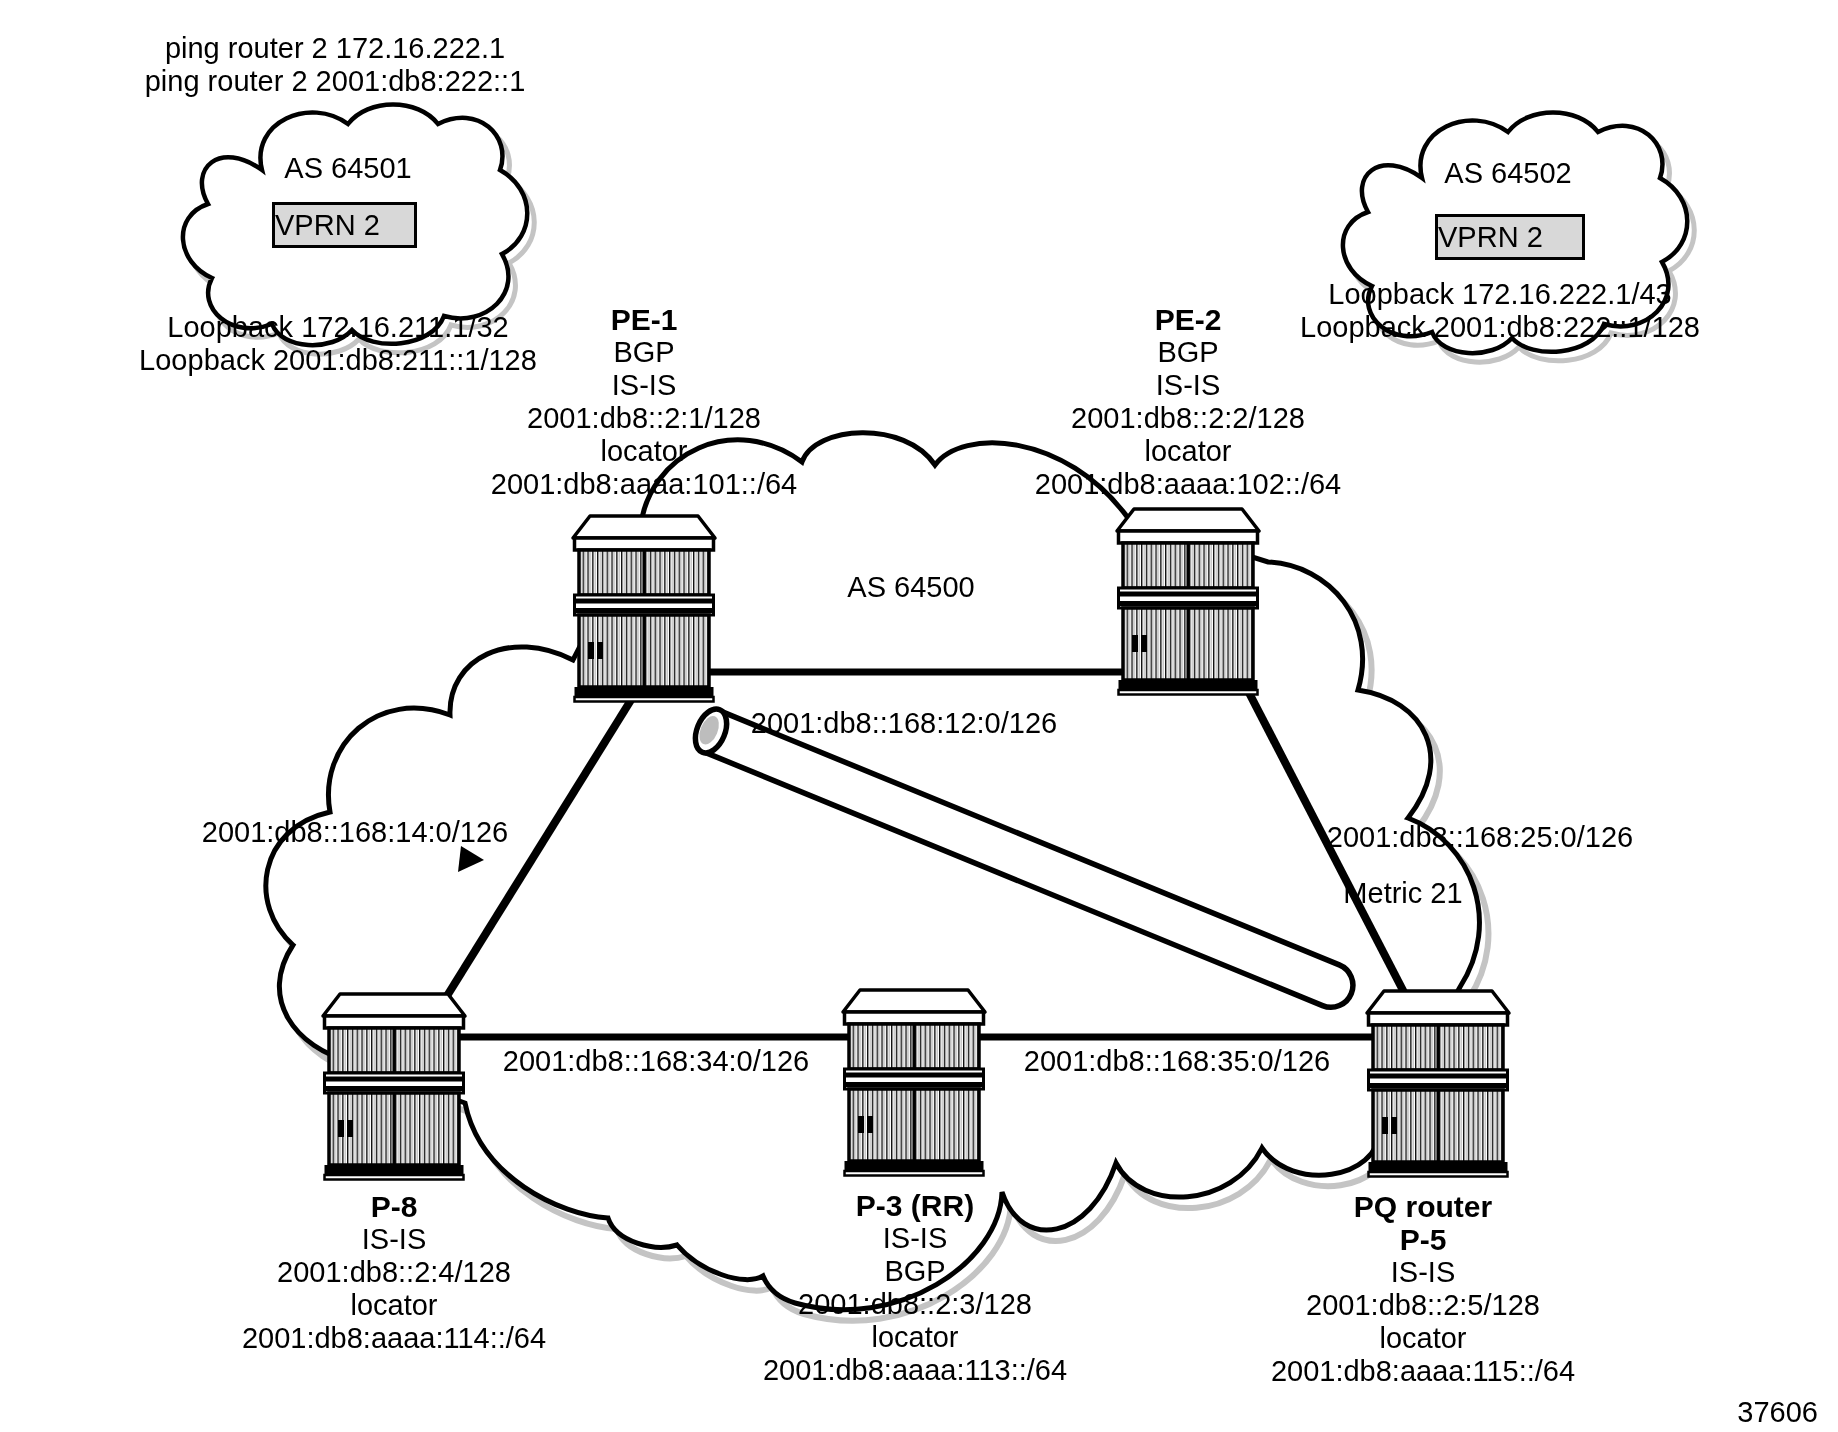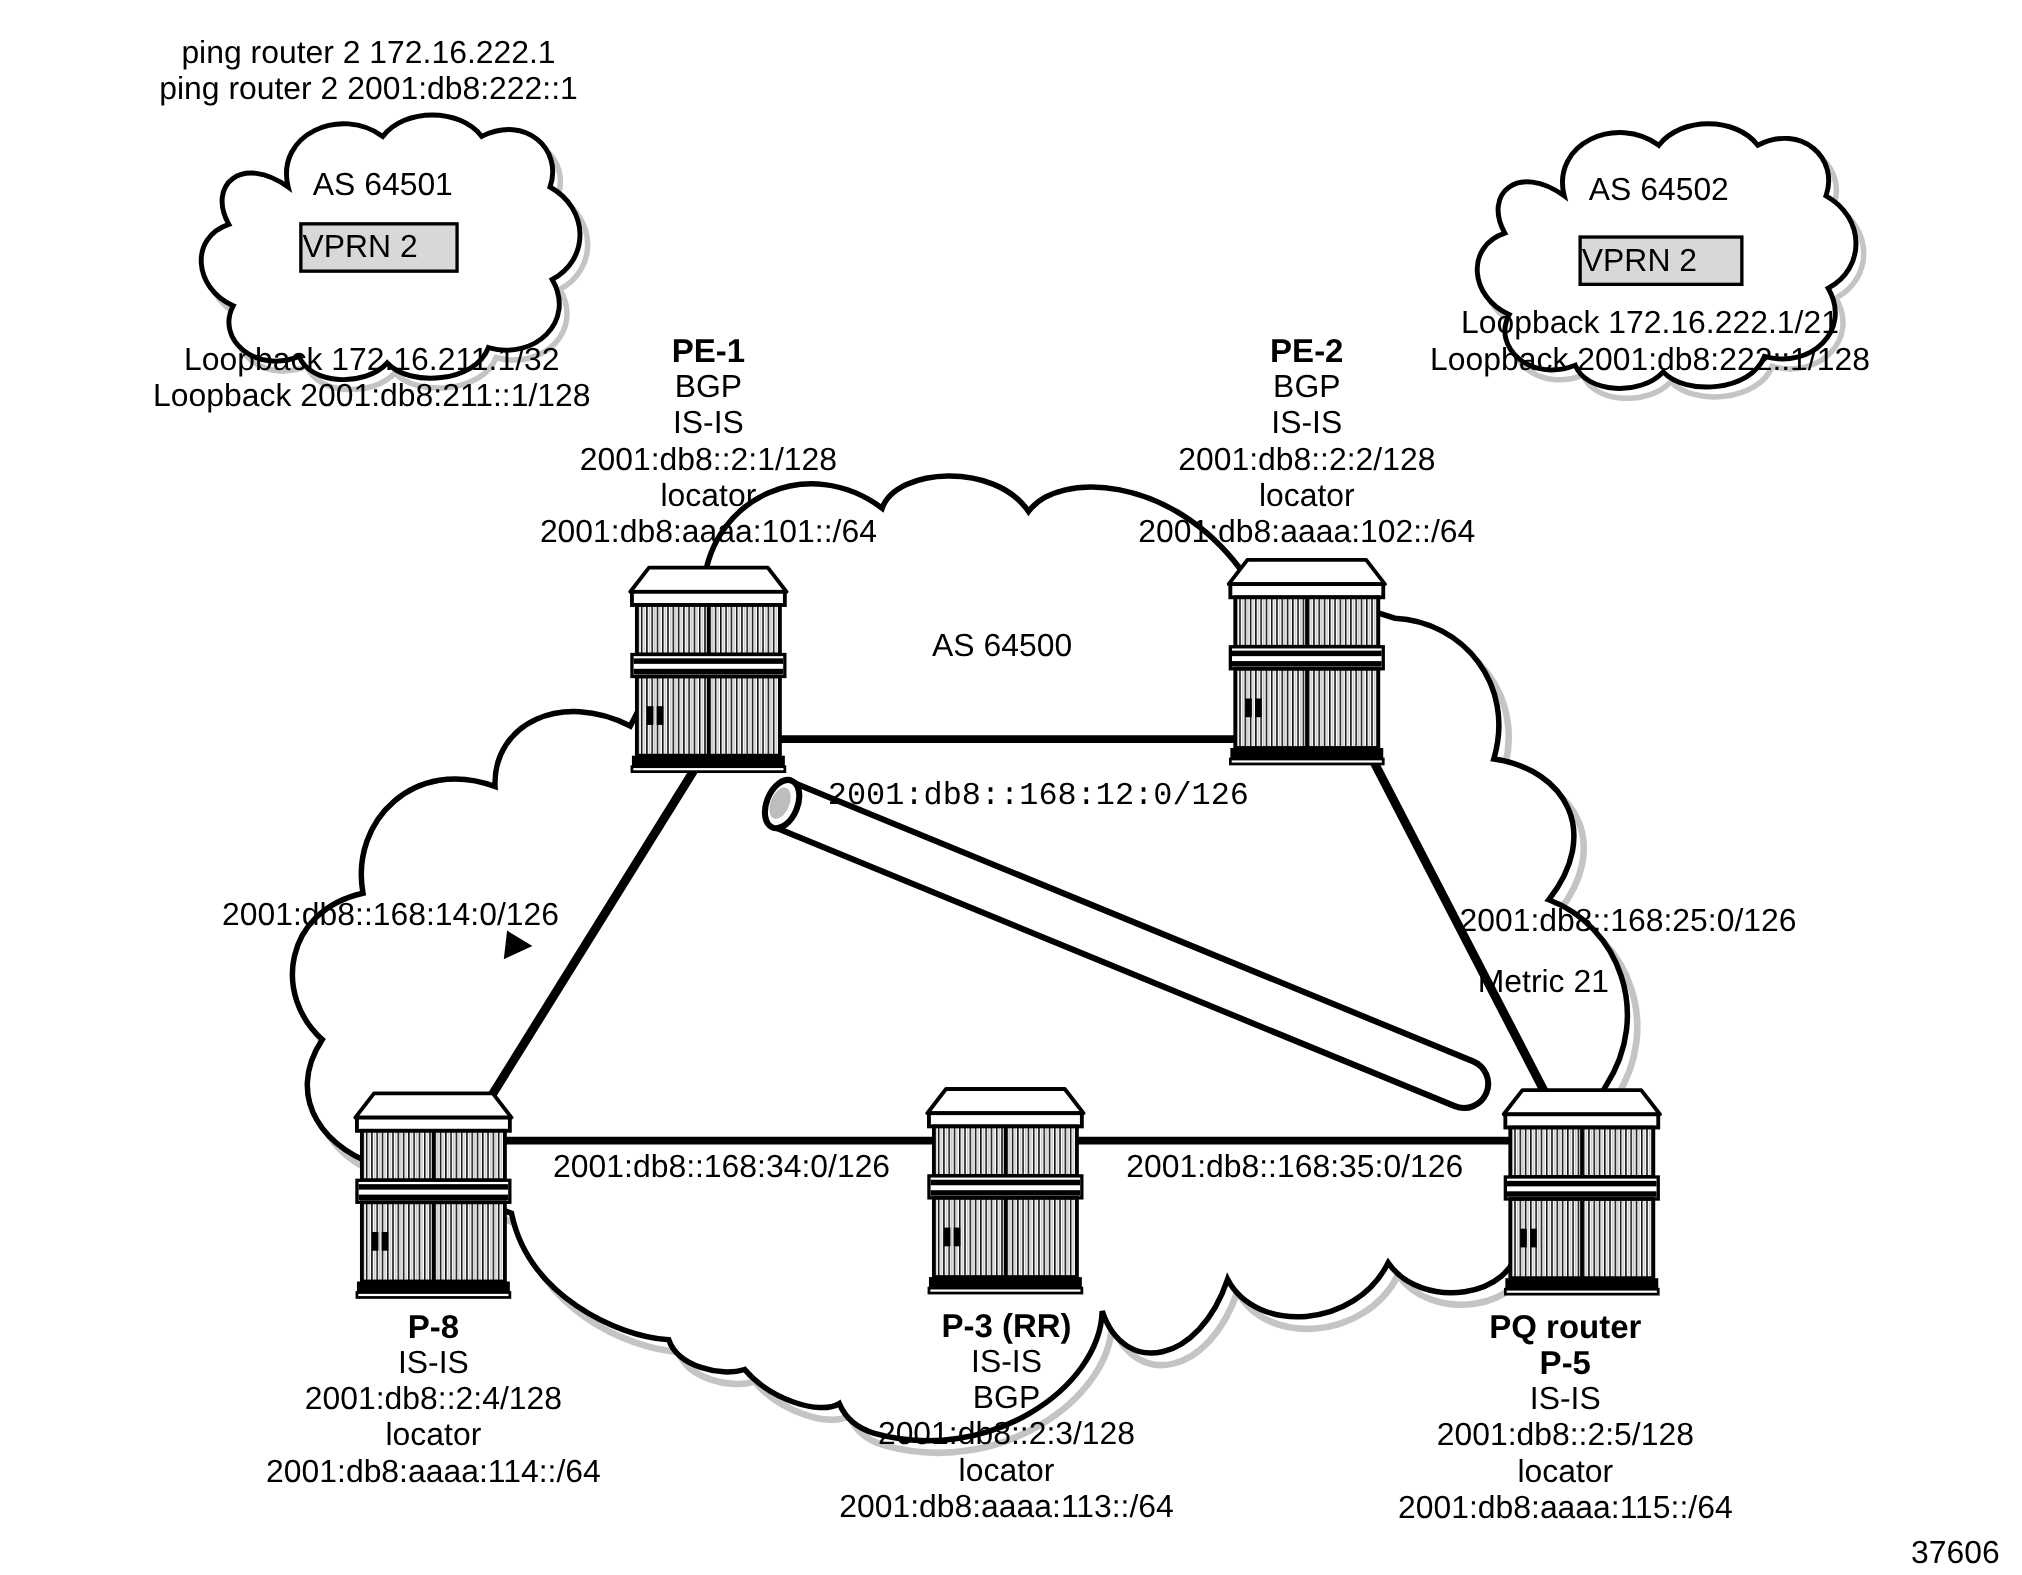--- a/index.html
+++ b/index.html
@@ -137,21 +137,21 @@
   <div class="lbl" style="left:338px;top:263px;margin-top:48px;">
     <div>Loopback 172.16.211.1/32</div>
     <div>Loopback 2001:db8:211::1/128</div>
   </div>
 
   <div class="lbl b" style="left:1508px;top:157px;">AS 64502</div>
   <div class="vprn" style="left:1435px;top:214px;width:150px;height:46px;">
     <span>VPRN 2</span>
   </div>
   <div class="lbl" style="left:1500px;top:278px;">
-    <div>Loopback 172.16.222.1/21</div>
+    <div>Loopback 172.16.222.1/43</div>
     <div>Loopback 2001:db8:222::1/128</div>
   </div>
 
   <div class="lbl" style="left:644px;top:303px;">
     <div class="b">PE-1</div>
     <div>BGP</div>
     <div>IS-IS</div>
     <div>2001:db8::2:1/128</div>
     <div>locator</div>
     <div>2001:db8:aaaa:101::/64</div>
@@ -161,21 +161,21 @@
     <div class="b">PE-2</div>
     <div>BGP</div>
     <div>IS-IS</div>
     <div>2001:db8::2:2/128</div>
     <div>locator</div>
     <div>2001:db8:aaaa:102::/64</div>
   </div>
 
   <div class="lbl b" style="left:911px;top:571px;">AS 64500</div>
 
-  <div class="lbl" style="left:944px;top:707px;font-family:Liberation Mono, monospace;">2001:db8::168:12:0/126</div>
+  <div class="lbl" style="left:904px;top:707px;">2001:db8::168:12:0/126</div>
   <div class="lbl" style="left:355px;top:816px;">2001:db8::168:14:0/126</div>
   <div class="lbl" style="left:1480px;top:821px;">2001:db8::168:25:0/126</div>
   <div class="lbl" style="left:1403px;top:851px;margin-top:26px;">Metric 21</div>
   <div class="lbl" style="left:656px;top:1045px;">2001:db8::168:34:0/126</div>
   <div class="lbl" style="left:1177px;top:1045px;">2001:db8::168:35:0/126</div>
 
   <div class="lbl" style="left:394px;top:1190px;">
     <div class="b">P-8</div>
     <div>IS-IS</div>
     <div>2001:db8::2:4/128</div>

